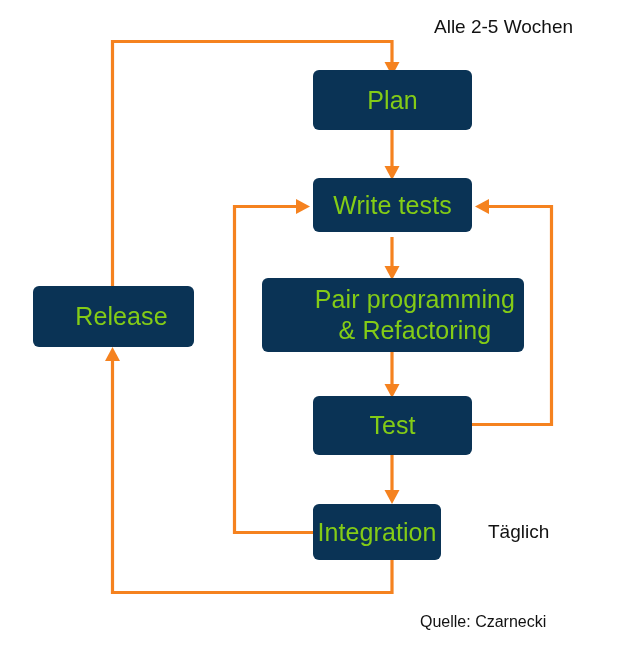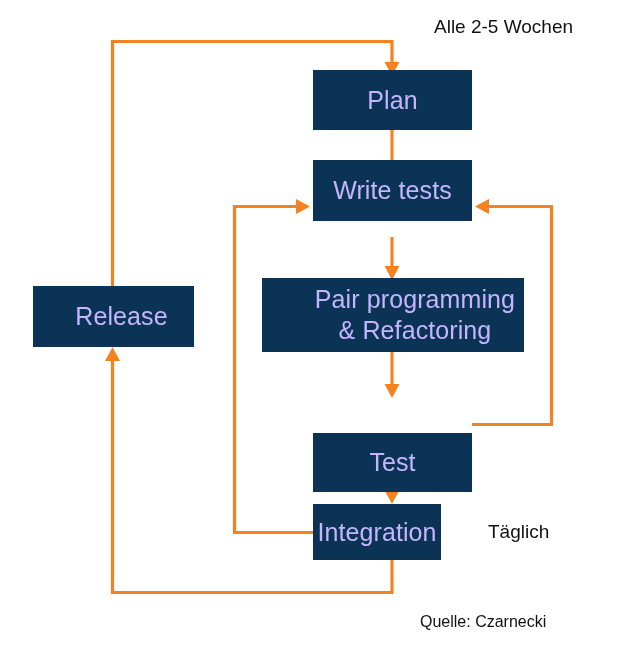--- a/index.html
+++ b/index.html
@@ -21,22 +21,22 @@
   #wires {
     position: absolute;
     left: 0;
     top: 0;
     width: 623px;
     height: 645px;
   }
   .node {
     position: absolute;
     background: #0A3355;
-    border-radius: 0;
-    color: #c4b5fd;
+    border-radius: 6px;
+    color: #84cc16;
     display: flex;
     align-items: center;
     justify-content: center;
     text-align: center;
     font-size: 25px;
     line-height: 1.15;
     font-weight: 400;
     letter-spacing: 0.1px;
     z-index: 2;
     box-sizing: border-box;
@@ -110,30 +110,30 @@
         <polygon points="105,361 120,361 112.5,347" fill="#F5821F" stroke="none"></polygon>
       </g>
 
     </g>
   </svg>
 
   <div class="node" style="left:313px; top:70px; width:159px; height:60px;">
     <span>Plan</span>
   </div>
 
-  <div class="node" style="left:313px; top:160px; width:159px; height:61px;">
+  <div class="node" style="left:313px; top:178px; width:159px; height:54px;">
     <span>Write tests</span>
   </div>
 
   <div class="node node-multiline" style="left:262px; top:278px; width:262px; height:74px; flex-direction:column;padding-left:44px;">
     <span>Pair programming</span>
     <span>&amp; Refactoring</span>
   </div>
 
-  <div class="node" style="left:313px; top:396px; width:159px; height:59px;margin-top:37px;">
+  <div class="node" style="left:313px; top:396px; width:159px; height:59px;">
     <span>Test</span>
   </div>
 
   <div class="node" style="left:313px; top:504px; width:128px; height:56px;">
     <span>Integration</span>
   </div>
 
   <div class="node" style="left:33px; top:286px; width:161px; height:61px;padding-left:16px;">
     <span>Release</span>
   </div>

